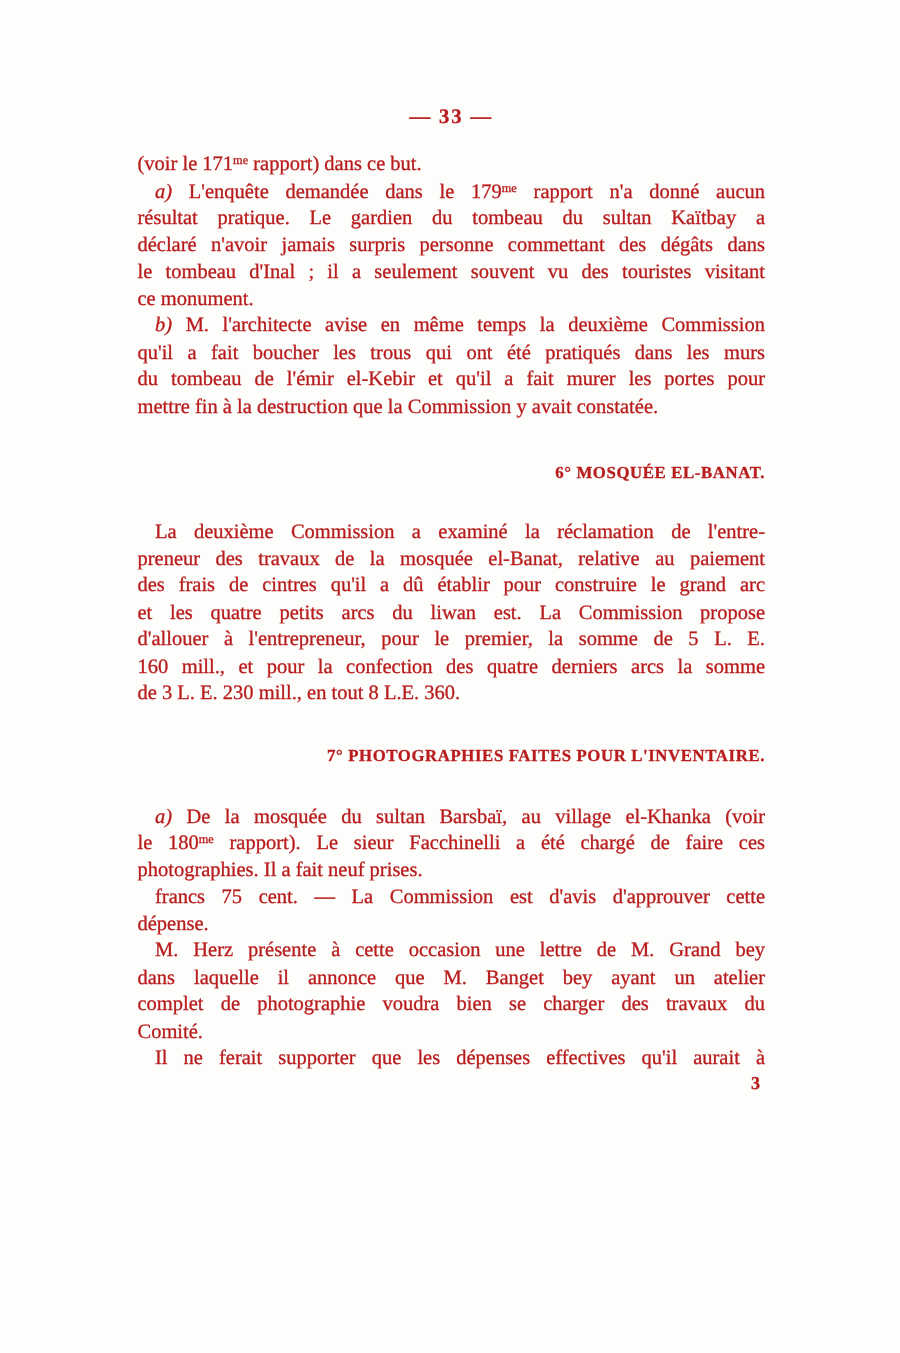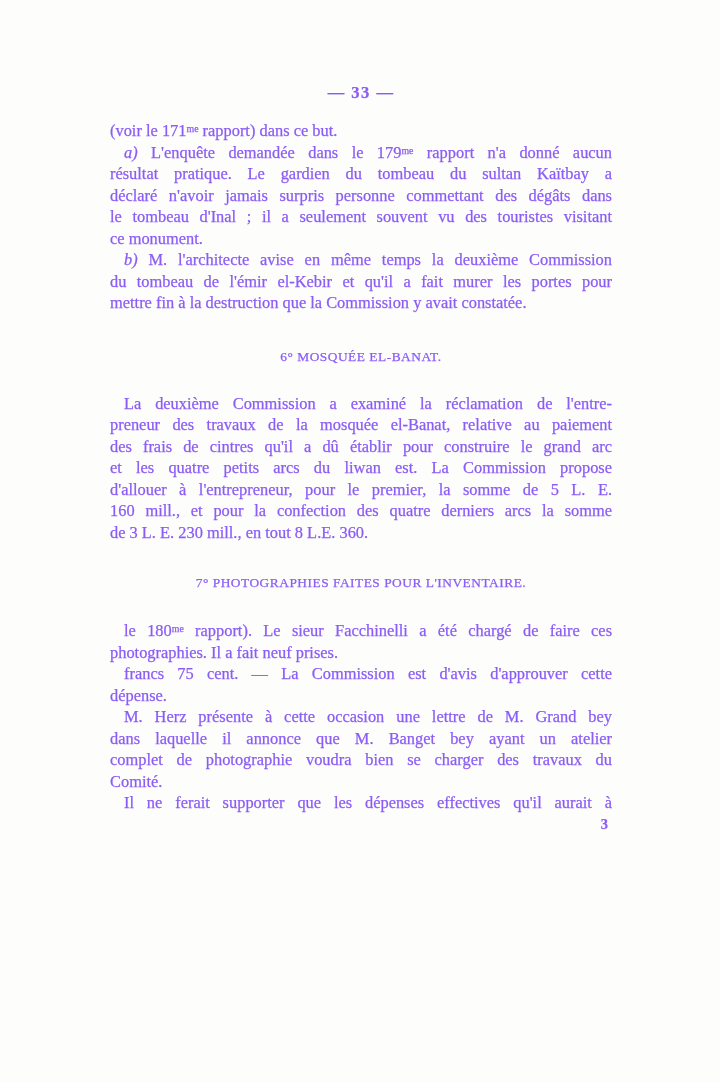--- a/index.html
+++ b/index.html
@@ -7,21 +7,21 @@
     padding: 0;
     background: #ffffff;
   }
   .page {
     position: relative;
     width: 720px;
     height: 1082px;
     background: #fdfdfc;
     overflow: hidden;
     font-family: "Liberation Serif", "DejaVu Serif", serif;
-    color: #8b5cf6;
+    color: #b91c1c;
     -webkit-text-stroke: 0.25px currentColor;
   }
   .column {
     position: absolute;
     left: 110px;
     top: 82px;
     width: 502px;
   }
   .pagehead {
     text-align: center;
@@ -49,22 +49,22 @@
   sup {
     font-size: 0.6em;
     vertical-align: 0.45em;
     line-height: 0;
   }
   .ital {
     font-style: italic;
   }
   .sechead {
     font-size: 13.4px;
-    font-weight: normal;
-    text-align: center;
+    font-weight: bold;
+    text-align: right;
     letter-spacing: 0.5px;
     line-height: 20px;
     margin: 0;
   }
   .sechead.h6 { margin: 33px 0 26px 0; }
   .sechead.h7 { margin: 30px 0 27px 0; }
   .signature {
     text-align: right;
     font-size: 14.5px;
     font-weight: bold;
@@ -87,39 +87,41 @@
     <div class="para indent">
         <div class="tline"><span class="ital">a)</span><span> L'enquête demandée dans le 179</span><sup>me</sup><span> rapport n'a donné aucun</span></div>
         <div class="tline"><span>résultat pratique. Le gardien du tombeau du sultan Kaïtbay a</span></div>
         <div class="tline"><span>déclaré n'avoir jamais surpris personne commettant des dégâts dans</span></div>
         <div class="tline"><span>le tombeau d'Inal ; il a seulement souvent vu des touristes visitant</span></div>
         <div class="tline lastline"><span>ce monument.</span></div>
       </div>
 
     <div class="para indent">
         <div class="tline"><span class="ital">b)</span><span> M. l'architecte avise en même temps la deuxième Commission</span></div>
+        <div class="tline"><span>qu'il a fait boucher les trous qui ont été pratiqués dans les murs</span></div>
         <div class="tline"><span>du tombeau de l'émir el-Kebir et qu'il a fait murer les portes pour</span></div>
         <div class="tline lastline"><span>mettre fin à la destruction que la Commission y avait constatée.</span></div>
       </div>
 
     <h2 class="sechead h6">6° MOSQUÉE EL-BANAT.</h2>
 
     <div class="para indent">
         <div class="tline"><span>La deuxième Commission a examiné la réclamation de l'entre-</span></div>
         <div class="tline"><span>preneur des travaux de la mosquée el-Banat, relative au paiement</span></div>
         <div class="tline"><span>des frais de cintres qu'il a dû établir pour construire le grand arc</span></div>
         <div class="tline"><span>et les quatre petits arcs du liwan est. La Commission propose</span></div>
         <div class="tline"><span>d'allouer à l'entrepreneur, pour le premier, la somme de 5 L. E.</span></div>
         <div class="tline"><span>160 mill., et pour la confection des quatre derniers arcs la somme</span></div>
         <div class="tline lastline"><span>de 3 L. E. 230 mill., en tout 8 L.E. 360.</span></div>
       </div>
 
     <h2 class="sechead h7">7° PHOTOGRAPHIES FAITES POUR L'INVENTAIRE.</h2>
 
     <div class="para indent">
+        <div class="tline"><span class="ital">a)</span><span> De la mosquée du sultan Barsbaï, au village el-Khanka (voir</span></div>
         <div class="tline"><span>le 180</span><sup>me</sup><span> rapport). Le sieur Facchinelli a été chargé de faire ces</span></div>
         <div class="tline lastline"><span>photographies. Il a fait neuf prises.</span></div>
       </div>
 
     <div class="para indent">
         <div class="tline"><span>francs 75 cent. — La Commission est d'avis d'approuver cette</span></div>
         <div class="tline lastline"><span>dépense.</span></div>
       </div>
 
     <div class="para indent">

